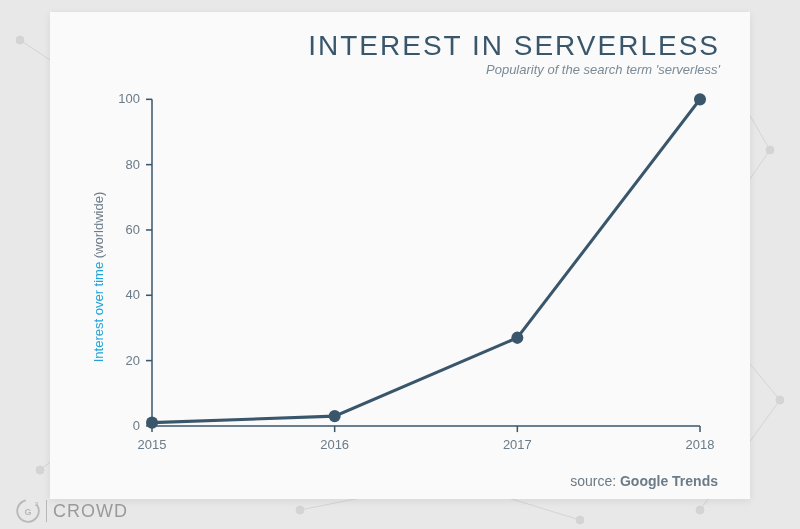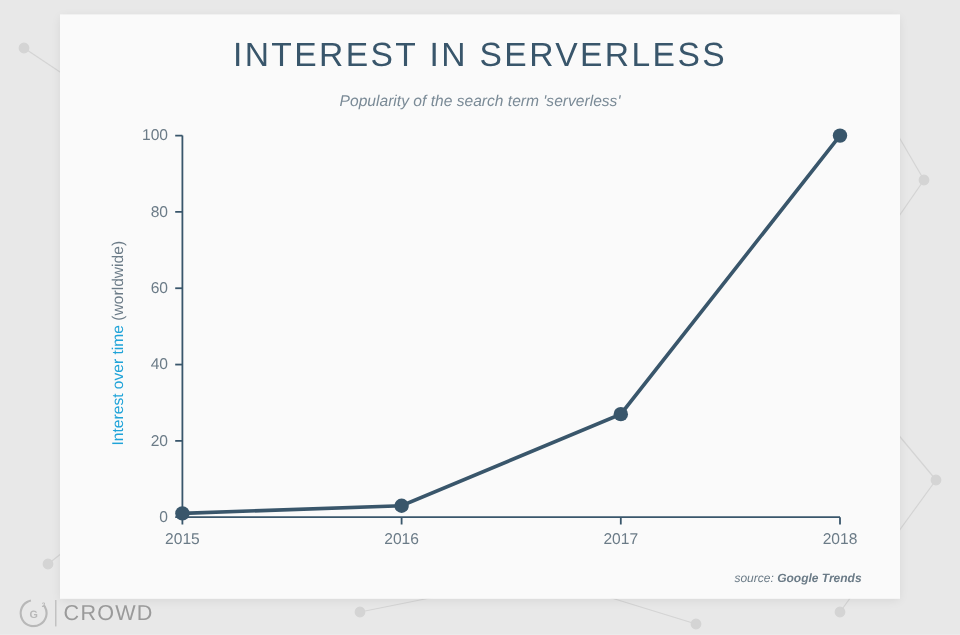--- a/index.html
+++ b/index.html
@@ -18,37 +18,38 @@
   }
   .card {
     position: absolute;
     top: 12px;
     left: 50px;
     right: 50px;
     bottom: 30px;
     background: #fafafa;
     box-shadow: 0 2px 8px rgba(0,0,0,0.08);
     z-index: 1;
-    padding: 18px 30px 16px 30px;
+    padding: 18px 30px 0 30px;
     display: flex;
     flex-direction: column;
+    align-items: flex-end;
   }
   .title {
     text-align: center;
     font-size: 28px;
     letter-spacing: 2px;
     color: #39566b;
     font-weight: 400;
   }
   .subtitle {
     text-align: center;
     font-size: 13px;
     font-style: italic;
     color: #7a8a96;
-    margin-top: 14px;
+    margin-top: 0;
   }
   .chart-wrap {
     flex: 1;
     position: relative;
     margin-top: 10px;
   }
   .chart-svg {
     width: 100%;
     height: 100%;
     display: block;
@@ -59,24 +60,23 @@
     top: 50%;
     transform: translate(-50%, -50%) rotate(-90deg);
     transform-origin: center;
     font-size: 13px;
     white-space: nowrap;
     color: #6b7b87;
   }
   .yaxis-label .blue { color: #1fa3d8; font-weight: 500; }
   .source {
     text-align: right;
-    font-size: 10px;
+    font-size: 14px;
     color: #6b7b87;
     padding: 6px 2px 10px 0;
-    font-style: italic;
   }
   .source .bold { font-weight: 700; }
   .brand {
     position: absolute;
     left: 16px;
     bottom: 6px;
     display: flex;
     align-items: center;
     gap: 6px;
     z-index: 2;

